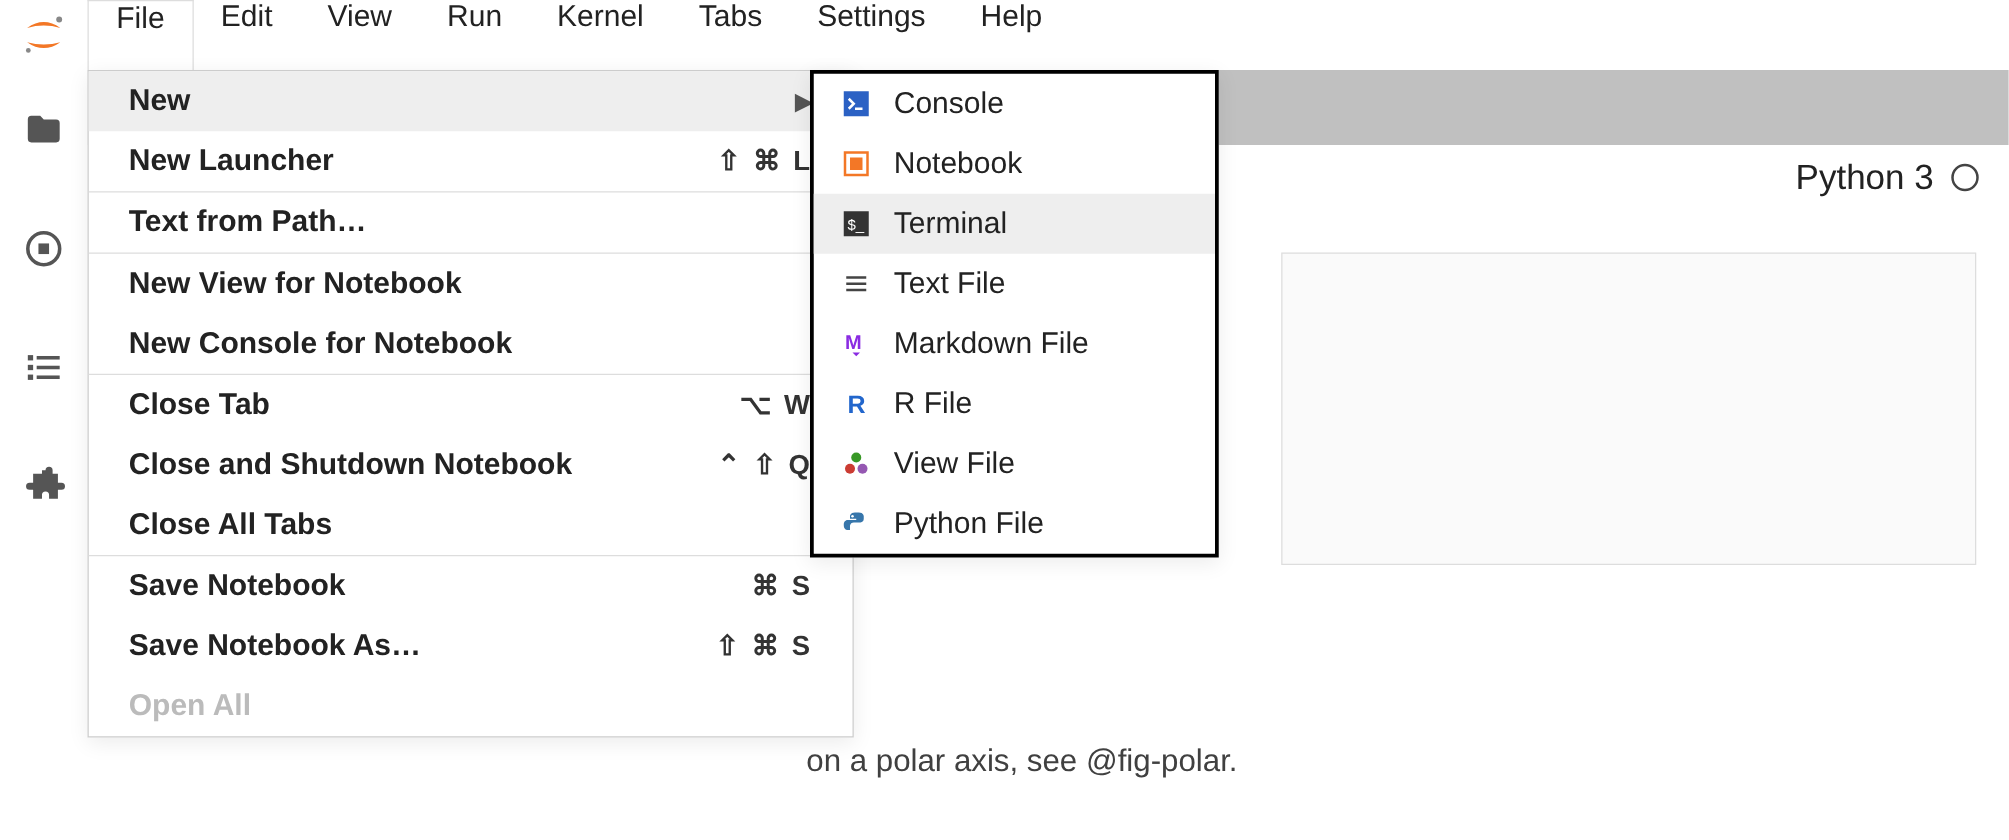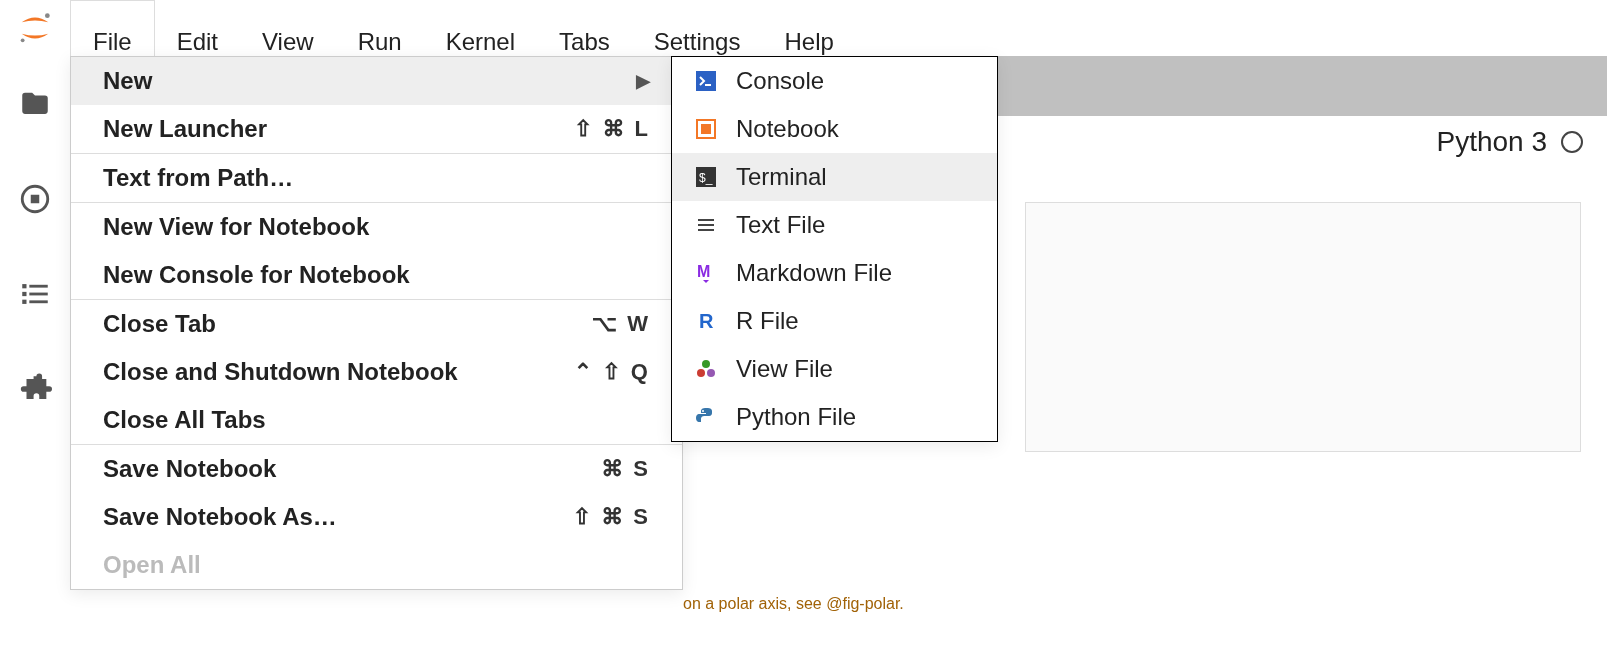--- a/index.html
+++ b/index.html
@@ -3,48 +3,48 @@
 <meta charset="utf-8">
 <style>
   * { box-sizing: border-box; margin: 0; padding: 0; font-family: -apple-system, BlinkMacSystemFont, "Segoe UI", Helvetica, Arial, sans-serif; }
   html, body { width: 1607px; height: 672px; overflow: hidden; background: #fff; }
   .root { position: relative; width: 100%; height: 100%; }
 
   
   .menubar { position: absolute; top: 0; left: 0; right: 0; height: 56px; display: flex; align-items: center; }
   .logo { width: 70px; display: flex; align-items: center; justify-content: center; }
   .logo-svg { width: 38px; height: 38px; }
-  .menu-item { padding: 0 22px; height: 56px; display: flex; align-items: flex-end; font-size: 24px; color: #222; cursor: default; }
+  .menu-item { padding: 0 22px; height: 56px; display: flex; align-items: flex-start; font-size: 24px; color: #222; cursor: default; }
   .menu-item.active { background: #fff; border: 1px solid #ddd; border-bottom: none; }
   
   
   .activitybar { position: absolute; top: 56px; left: 0; width: 70px; bottom: 0; background: #fff; }
   .act-item { width: 70px; height: 95px; display: flex; align-items: center; justify-content: center; }
   .act-item svg { width: 34px; height: 34px; fill: #555; }
   
   
   .dropdown { position: absolute; top: 56px; left: 70px; width: 613px; background: #fff; border: 1px solid #ccc; box-shadow: 0 4px 16px rgba(0,0,0,0.08); font-weight: bold; }
   .dd-item { display: flex; align-items: center; justify-content: space-between; padding: 0 32px; height: 48px; font-size: 24px; color: #222; }
   .dd-item.hovered { background: #eee; }
   .dd-item.disabled { color: #bbb; }
   .dd-sep { border-top: 1px solid #ddd; }
   .dd-shortcut { font-size: 22px; color: #333; letter-spacing: 2px; }
   .dd-arrow { font-size: 18px; color: #555; }
 
   
-  .submenu { position: absolute; top: 56px; left: 671px; width: 327px; background: #fff; border: 1px solid #000000; box-shadow: 0 4px 16px rgba(0,0,0,0.08); }
+  .submenu { position: absolute; top: 56px; left: 648px; width: 327px; background: #fff; border: 3px solid #000000; box-shadow: 0 4px 16px rgba(0,0,0,0.08); }
   .sub-item { display: flex; align-items: center; gap: 18px; padding: 0 22px; height: 48px; font-size: 24px; color: #222; }
   .sub-item.hovered { background: #eee; }
   .sub-icon { width: 24px; height: 24px; flex: 0 0 24px; display: flex; align-items: center; justify-content: center; }
 
   
   .bg-bar { position: absolute; top: 56px; left: 70px; right: 0; height: 60px; background: #c0c0c0; }
   .kernel-box { position: absolute; top: 116px; right: 0; height: 52px; display: flex; align-items: center; gap: 14px; padding: 0 24px; background: #fff; font-size: 28px; color: #222; }
   .kernel-circle { width: 22px; height: 22px; border: 2px solid #444; border-radius: 50%; }
-  .bg-text { position: absolute; left: 683px; top: 595px; font-size: 16px; color: #a16207; }
+  .bg-text { position: absolute; left: 645px; top: 595px; font-size: 25px; color: #404040; }
   .cell-box { position: absolute; top: 202px; right: 26px; width: 556px; height: 250px; border: 1px solid #ddd; background: #fafafa; }
 </style>
 </head>
 <body>
 
 <div class="root">
 
   <div class="bg-bar"></div>
   <div class="cell-box"></div>
   <div class="kernel-box">

